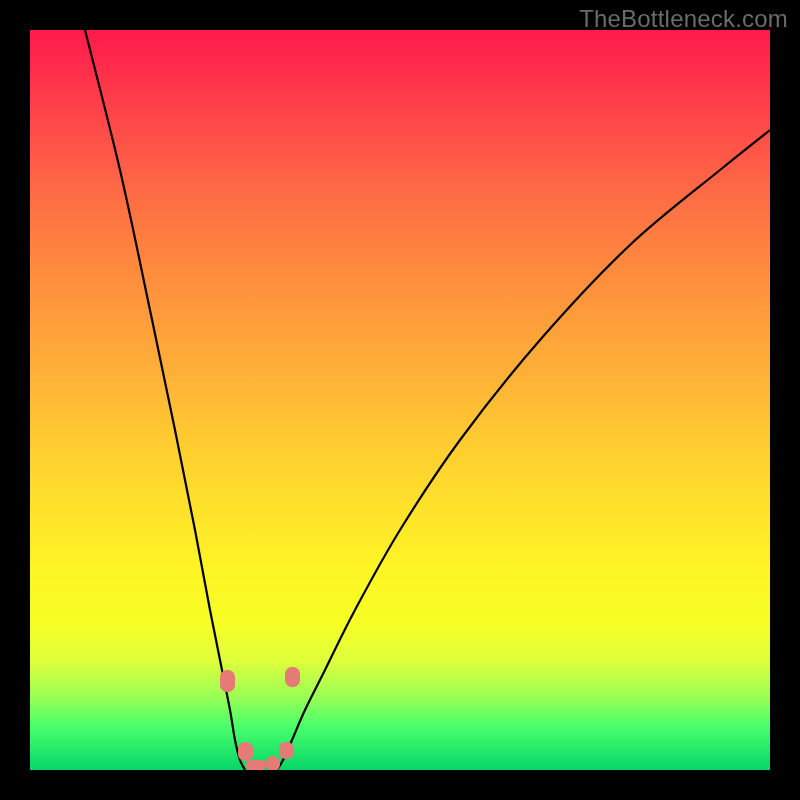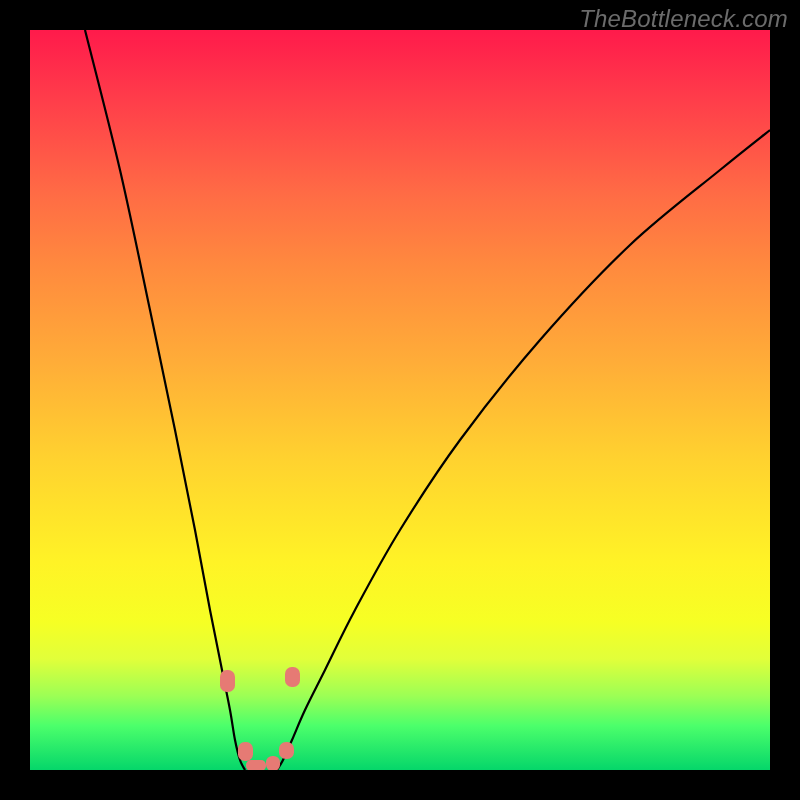--- a/index.html
+++ b/index.html
@@ -11,21 +11,20 @@
     background: #000;
     font-family: Arial, Helvetica, sans-serif;
   }
   .frame {
     position: absolute;
     left: 0;
     top: 0;
     width: 800px;
     height: 696px;
     background: #000;
-    font-style: italic;
   }
   .plot {
     position: absolute;
     left: 30px;
     top: 30px;
     width: 740px;
     height: 740px;
     background: linear-gradient(to bottom,
       #ff1a4b 0%,
       #ff3f4a 10%,

